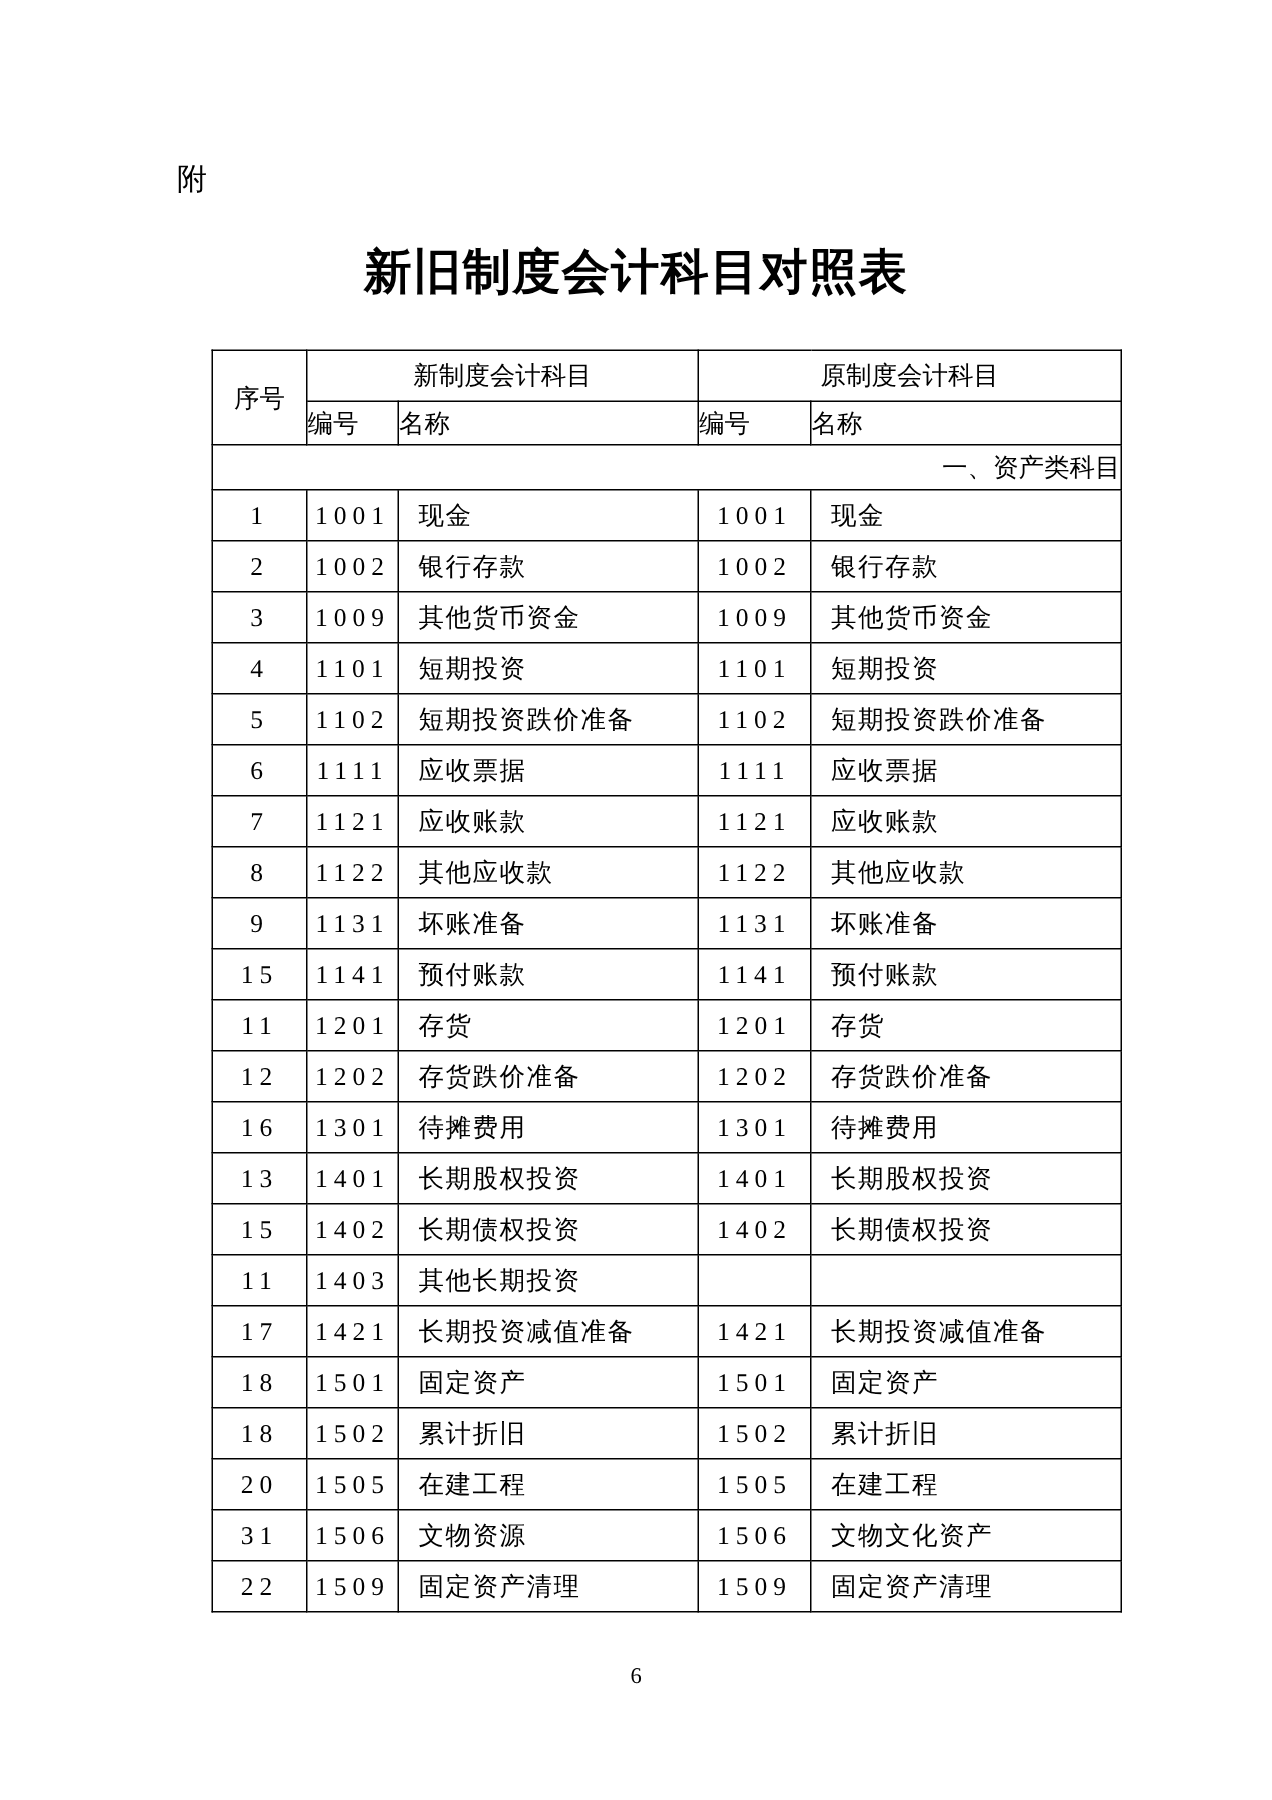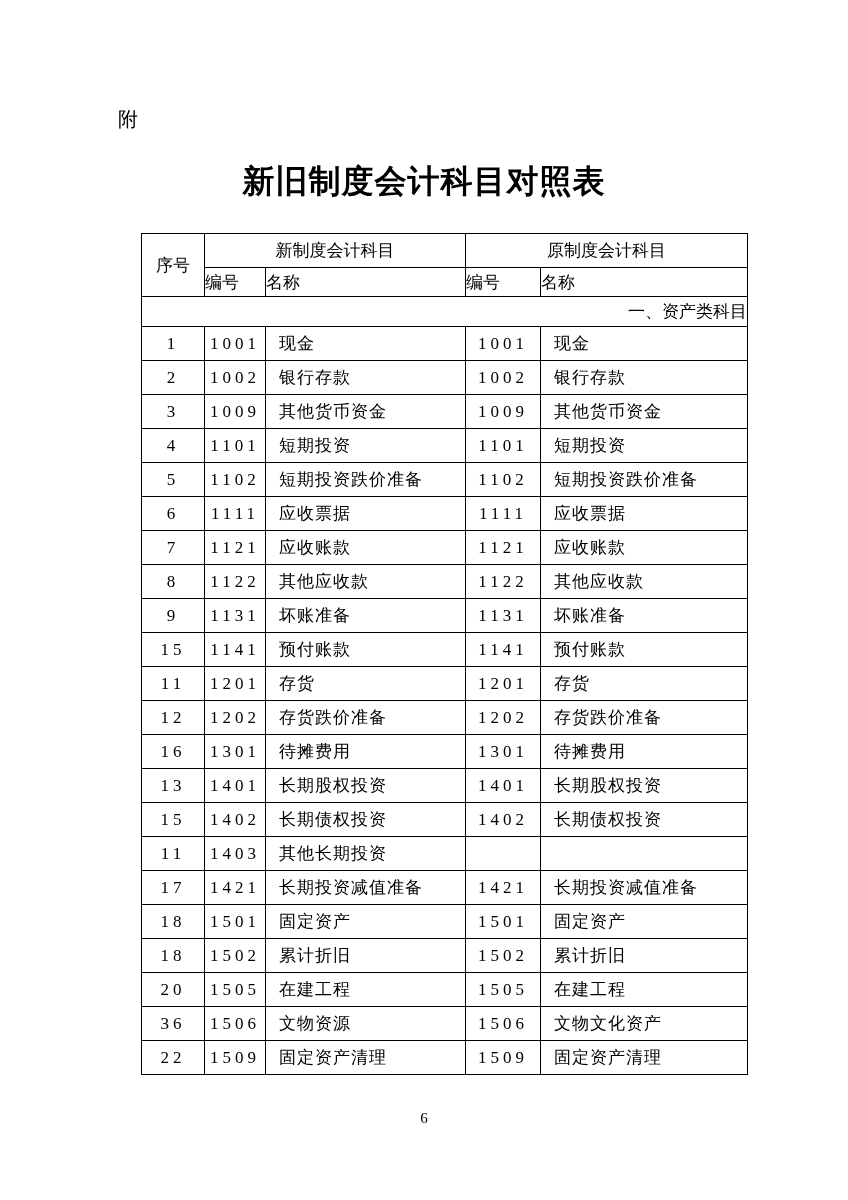--- a/index.html
+++ b/index.html
@@ -282,21 +282,21 @@
     <td class="cell name">累计折旧</td>
   </tr>
           <tr>
     <td class="cell num">20</td>
     <td class="cell num">1505</td>
     <td class="cell name">在建工程</td>
     <td class="cell num">1505</td>
     <td class="cell name">在建工程</td>
   </tr>
           <tr>
-    <td class="cell num">36</td>
+    <td class="cell num">31</td>
     <td class="cell num">1506</td>
     <td class="cell name">文物资源</td>
     <td class="cell num">1506</td>
     <td class="cell name">文物文化资产</td>
   </tr>
           <tr>
     <td class="cell num">22</td>
     <td class="cell num">1509</td>
     <td class="cell name">固定资产清理</td>
     <td class="cell num">1509</td>

